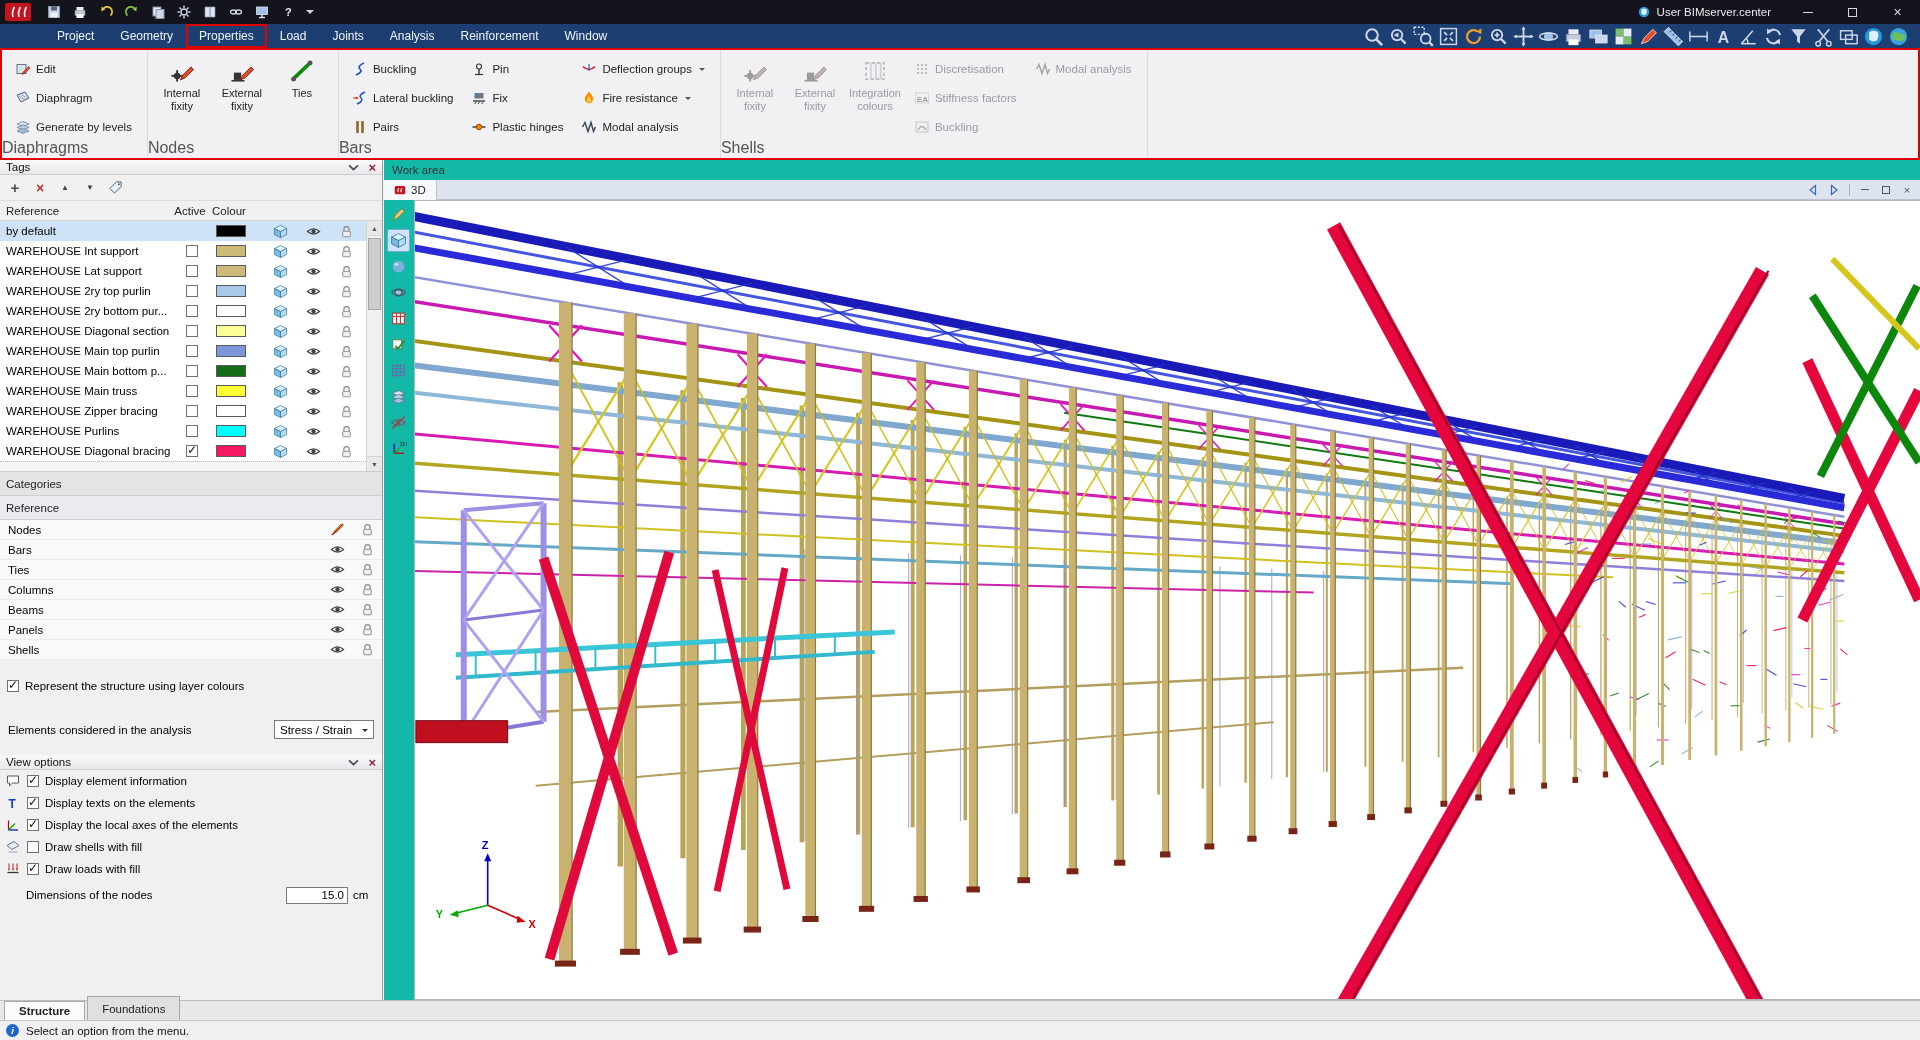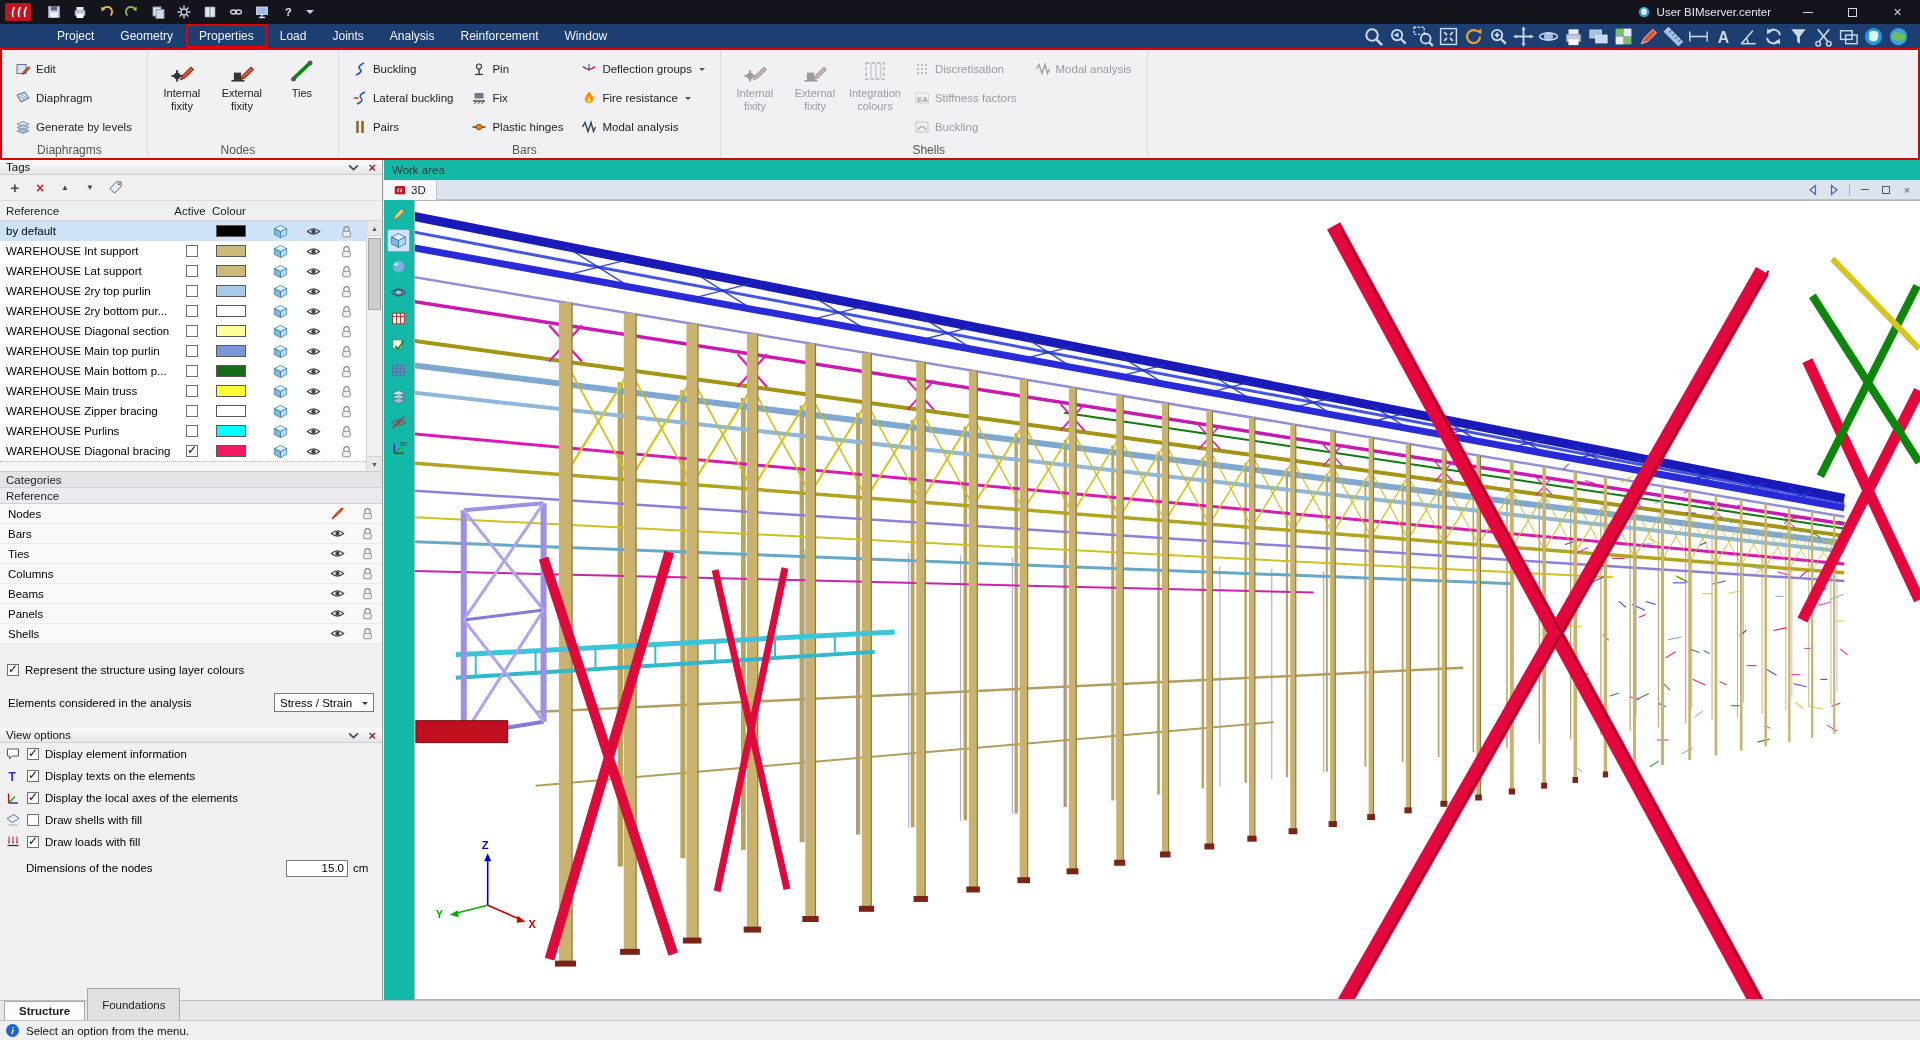--- a/index.html
+++ b/index.html
@@ -28,21 +28,21 @@
   .menu-items{display:flex;height:100%}
   .mitem{display:flex;align-items:center;padding:8px 13px;color:#f0f3f8;font-size:12px}
   .mactive{outline:2px solid #e00000;outline-offset:-2px}
   .menu-icons{margin-left:auto;display:flex;align-items:center;gap:2px;padding-right:10px}
   .mbtn{width:23px;height:20px;display:flex;align-items:center;justify-content:center}
 
   
   .ribbon{position:absolute;left:0;top:48px;width:1920px;height:112px;background:#f1f0f2;border:2px solid #dd0000;}
   .ribbon-inner{display:flex;height:100%}
   .rgroup{position:relative;display:flex;gap:8px;padding:3px 10px 16px 8px;border-right:1px solid #dcdadd}
-  .rgroup-label{position:absolute;bottom:1px;left:0;right:10px;text-align:center;font-size:12px;color:#555}
+  .rgroup-label{position:absolute;bottom:1px;left:0;right:10px;text-align:left;font-size:16px;color:#555}
   .rcol{display:flex;flex-direction:column;gap:4px;padding-top:3px}
   .rbtn-s{height:25px;display:flex;align-items:center;gap:5px;padding:0 5px;font-size:11.5px;color:#222;white-space:nowrap;border-radius:3px}
   .rbtn-b{width:52px;display:flex;flex-direction:column;align-items:center;gap:3px;padding-top:5px;font-size:11px;color:#222;text-align:center}
   .rlabel-b{line-height:1.15}
   .dis{color:#9a9aa0}
   .dis .ic{opacity:.45;filter:grayscale(.8)}
   .caret{width:0;height:0;border:3.5px solid transparent;border-top-color:#555;margin-left:2px;transform:translateY(2px)}
 
   
   .leftpanel{position:absolute;left:0;top:160px;width:383px;bottom:40px;background:#f0f0f0;border-right:1px solid #9a9a9a;overflow:hidden}
@@ -67,30 +67,30 @@
   .trow .tname{font-size:11.5px;padding-left:4px}
   .tcol{width:50px;display:flex;align-items:center;padding-left:2px}
   .swatch{width:30px;height:12px;border:1px solid #5a5a5a;display:inline-block}
   .tic{width:33px;display:flex;align-items:center;justify-content:center}
   .tic .ic{width:15px;height:15px}
   .trow.partial{height:10px;background:#f5f5f5;border-top:1px dotted #b8b8b8}
   .vscroll{position:absolute;top:0;right:0;bottom:0;width:16px;background:#f0f0f0;border-left:1px solid #d5d5d5}
   .varrow{height:15px;display:flex;align-items:center;justify-content:center;font-size:7px;color:#555;background:#e8e8e8;border-bottom:1px solid #d5d5d5}
   .vdown{position:absolute;bottom:0;left:0;right:0;border-top:1px solid #d5d5d5;border-bottom:none}
   .vthumb{position:absolute;top:17px;left:1px;right:1px;height:72px;background:#cdcdcd;border:1px solid #a5a5a5}
-  .secbar{height:16px;background:#e4e3e6;border-bottom:1px solid #d0d0d0;display:flex;align-items:center;padding-left:6px;font-size:11.5px;color:#222}
+  .secbar{height:24px;background:#e4e3e6;border-bottom:1px solid #d0d0d0;display:flex;align-items:center;padding-left:6px;font-size:11.5px;color:#222}
   .sec2{background:#eceaee}
   .crow{height:20px;display:flex;align-items:center;padding-left:8px;font-size:11.5px;background:#f9f9f9;border-bottom:1px solid #ebebeb}
   .crow .sp{flex:1}
   .cic{width:30px;display:flex;justify-content:center}
   .cic .ic{width:15px;height:15px}
   .cb{display:inline-block;width:12px;height:12px;background:#fff;border:1px solid #707070;position:relative;flex:none}
   .cb.on::after{content:"✓";position:absolute;left:0;top:-3px;font-size:12px;color:#111}
   .layer-check{display:flex;align-items:center;gap:6px;padding-left:7px;margin-top:20px;font-size:11.5px}
-  .elem-row{display:flex;align-items:center;padding:0 8px;margin-top:17px;font-size:11.5px}
+  .elem-row{display:flex;align-items:center;padding:0 8px;margin-top:28px;font-size:11.5px}
   .dd{margin-left:auto;width:100px;height:19px;background:#fff;border:1px solid #7a7a7a;display:flex;align-items:center;padding:0 5px;font-size:11.5px}
   .dd .caret{margin-left:auto;border-top-color:#333}
   .vo-head{margin-top:16px}
   .vrow{height:22px;display:flex;align-items:center;gap:6px;padding-left:5px;font-size:11.5px}
   .vrow .ic{width:16px;height:16px}
   .numrow{height:24px;display:flex;align-items:center;font-size:11.5px;padding:0 8px 0 26px;margin-top:3px}
   .numbox{margin-left:auto;width:62px;height:17px;border:1px solid #7a7a7a;background:#fff;font-family:"Liberation Sans",sans-serif;font-size:11.5px;text-align:right;padding:0 3px}
   .unit{width:26px;padding-left:5px}
 
   
@@ -104,21 +104,21 @@
   .wa-winbtn{width:18px;height:16px;display:flex;align-items:center;justify-content:center;color:#556;font-size:11px}
   .wa-body{position:absolute;top:40px;left:0;right:0;bottom:0}
   .lt{position:absolute;left:3px;top:3px;width:26px;display:flex;flex-direction:column;gap:3px}
   .ltbtn{width:23px;height:23px;display:flex;align-items:center;justify-content:center;border:1px solid transparent;border-radius:2px}
   .ltbtn .ic{width:17px;height:17px}
   .ltbtn.active{background:#cfe3f8;border-color:#7aa7d8}
   #scene{position:absolute;left:30px;top:0;background:#ffffff;border:1px solid #b5b5b5}
 
   
   .btabs{position:absolute;left:0;bottom:20px;width:1920px;height:20px;background:#e8e7e9;border-top:1px solid #bdbdbd;display:flex;align-items:flex-end;padding-left:4px}
-  .btab{height:32px;display:flex;align-items:center;padding:0 14px;font-size:11.5px;background:#e0e0e0;border:1px solid #a8a8a8;border-bottom:none;margin-right:2px;color:#222}
+  .btab{height:24px;display:flex;align-items:center;padding:0 14px;font-size:11.5px;background:#e0e0e0;border:1px solid #a8a8a8;border-bottom:none;margin-right:2px;color:#222}
   .btab.active{background:#fbfbfb;font-weight:bold;height:19px}
   .statusbar{position:absolute;left:0;bottom:0;width:1920px;height:20px;background:#f0f0f0;border-top:1px solid #c5c5c5;display:flex;align-items:center;gap:7px;padding-left:6px;font-size:11.5px;color:#111}
   .info-ic{width:13px;height:13px;border-radius:50%;background:#1f66cc;color:#fff;font-size:9.5px;font-weight:bold;font-style:italic;display:inline-flex;align-items:center;justify-content:center}
 </style>
 </head>
 <body>
 
 <div class="titlebar">
   <span class="logo" id="app-logo">
       <svg width="26" height="18" viewBox="0 0 26 18">

